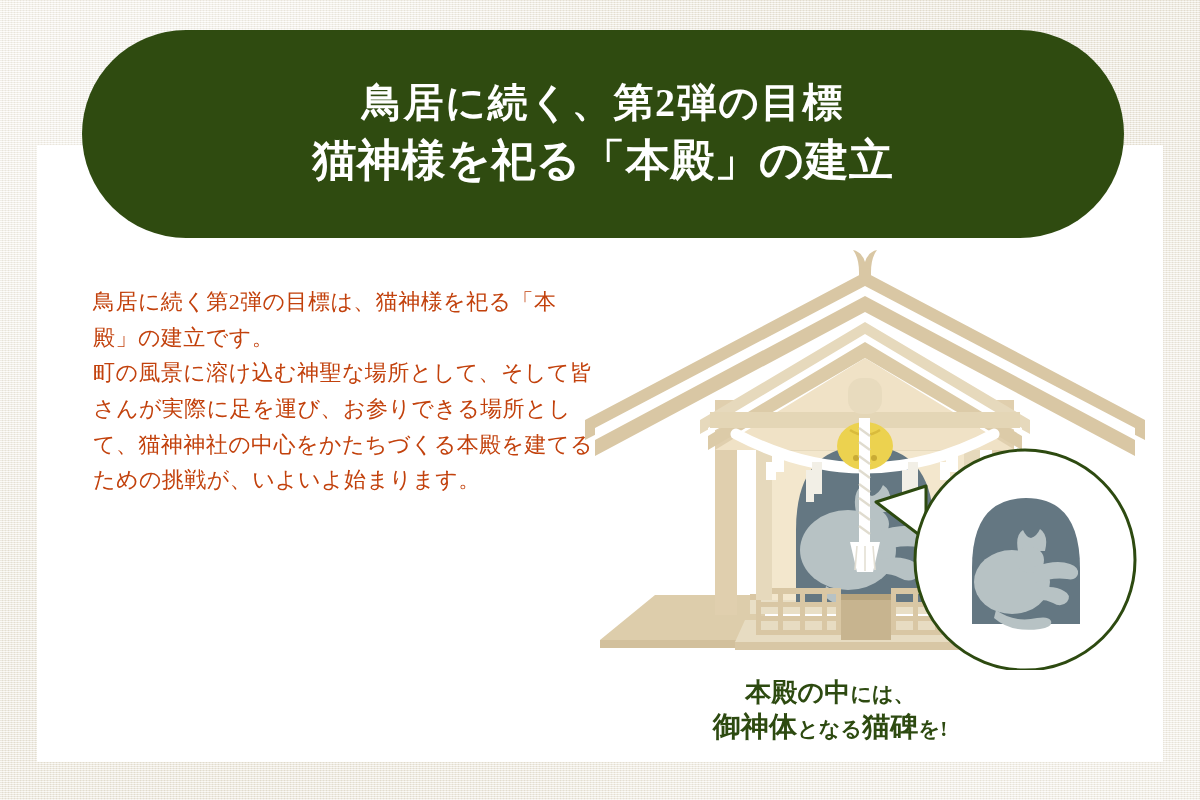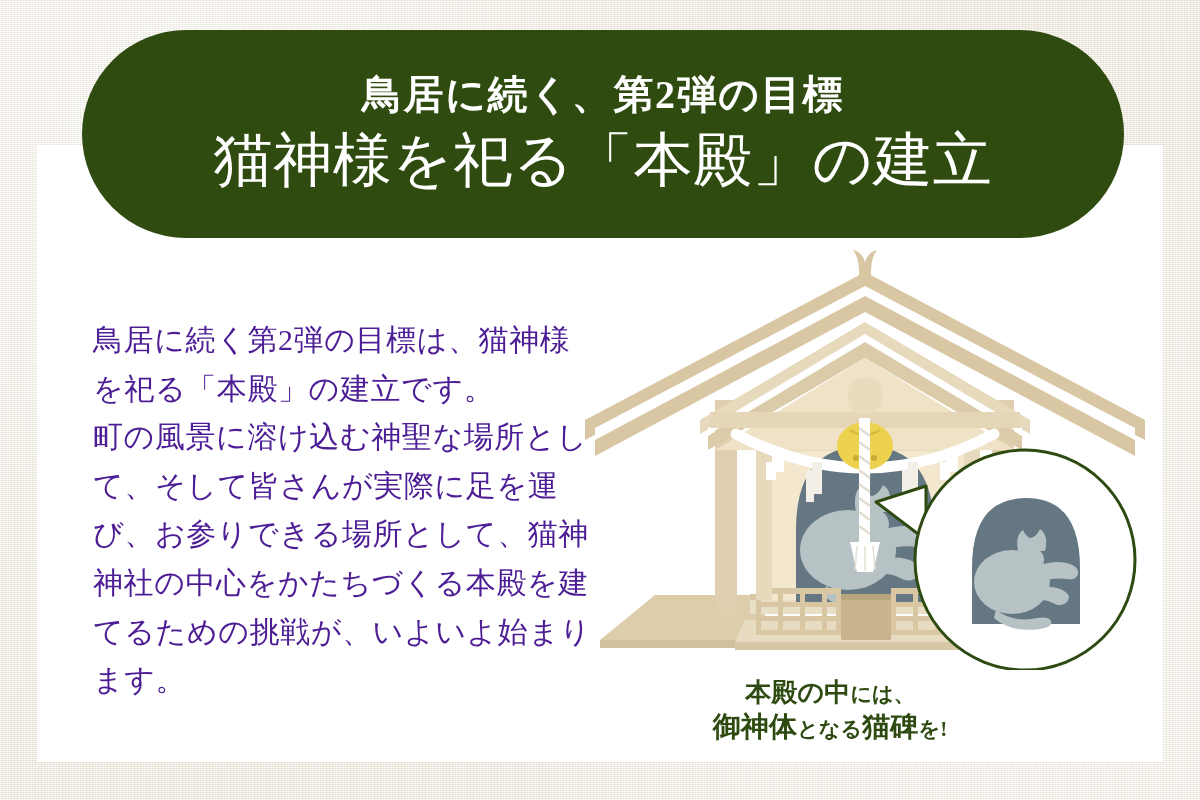--- a/index.html
+++ b/index.html
@@ -35,28 +35,28 @@
     border-radius:108px;
     display:flex;flex-direction:column;align-items:center;justify-content:center;
     color:#ffffff;
     text-align:center;
   }
   #banner .line1{
     font-size:40px;font-weight:700;letter-spacing:.04em;line-height:1;
     margin-bottom:14px;
   }
   #banner .line2{
-    font-size:59px;font-weight:400;letter-spacing:.01em;line-height:1.08;
+    font-size:44px;font-weight:700;letter-spacing:.01em;line-height:1.08;
   }
 
   
   #body-copy{
-    position:absolute;left:93px;top:316px;width:500px;
-    color:#4c1d95;
-    font-size:30px;line-height:1.62;letter-spacing:.02em;
+    position:absolute;left:93px;top:284px;width:500px;
+    color:#c2410c;
+    font-size:22px;line-height:1.62;letter-spacing:.02em;
   }
   #body-copy p{margin:0;}
   #body-copy p + p{}
 
   
   #illus{
     position:absolute;left:560px;top:250px;width:600px;height:420px;
   }
   #illus svg{display:block;width:100%;height:100%;}
 

